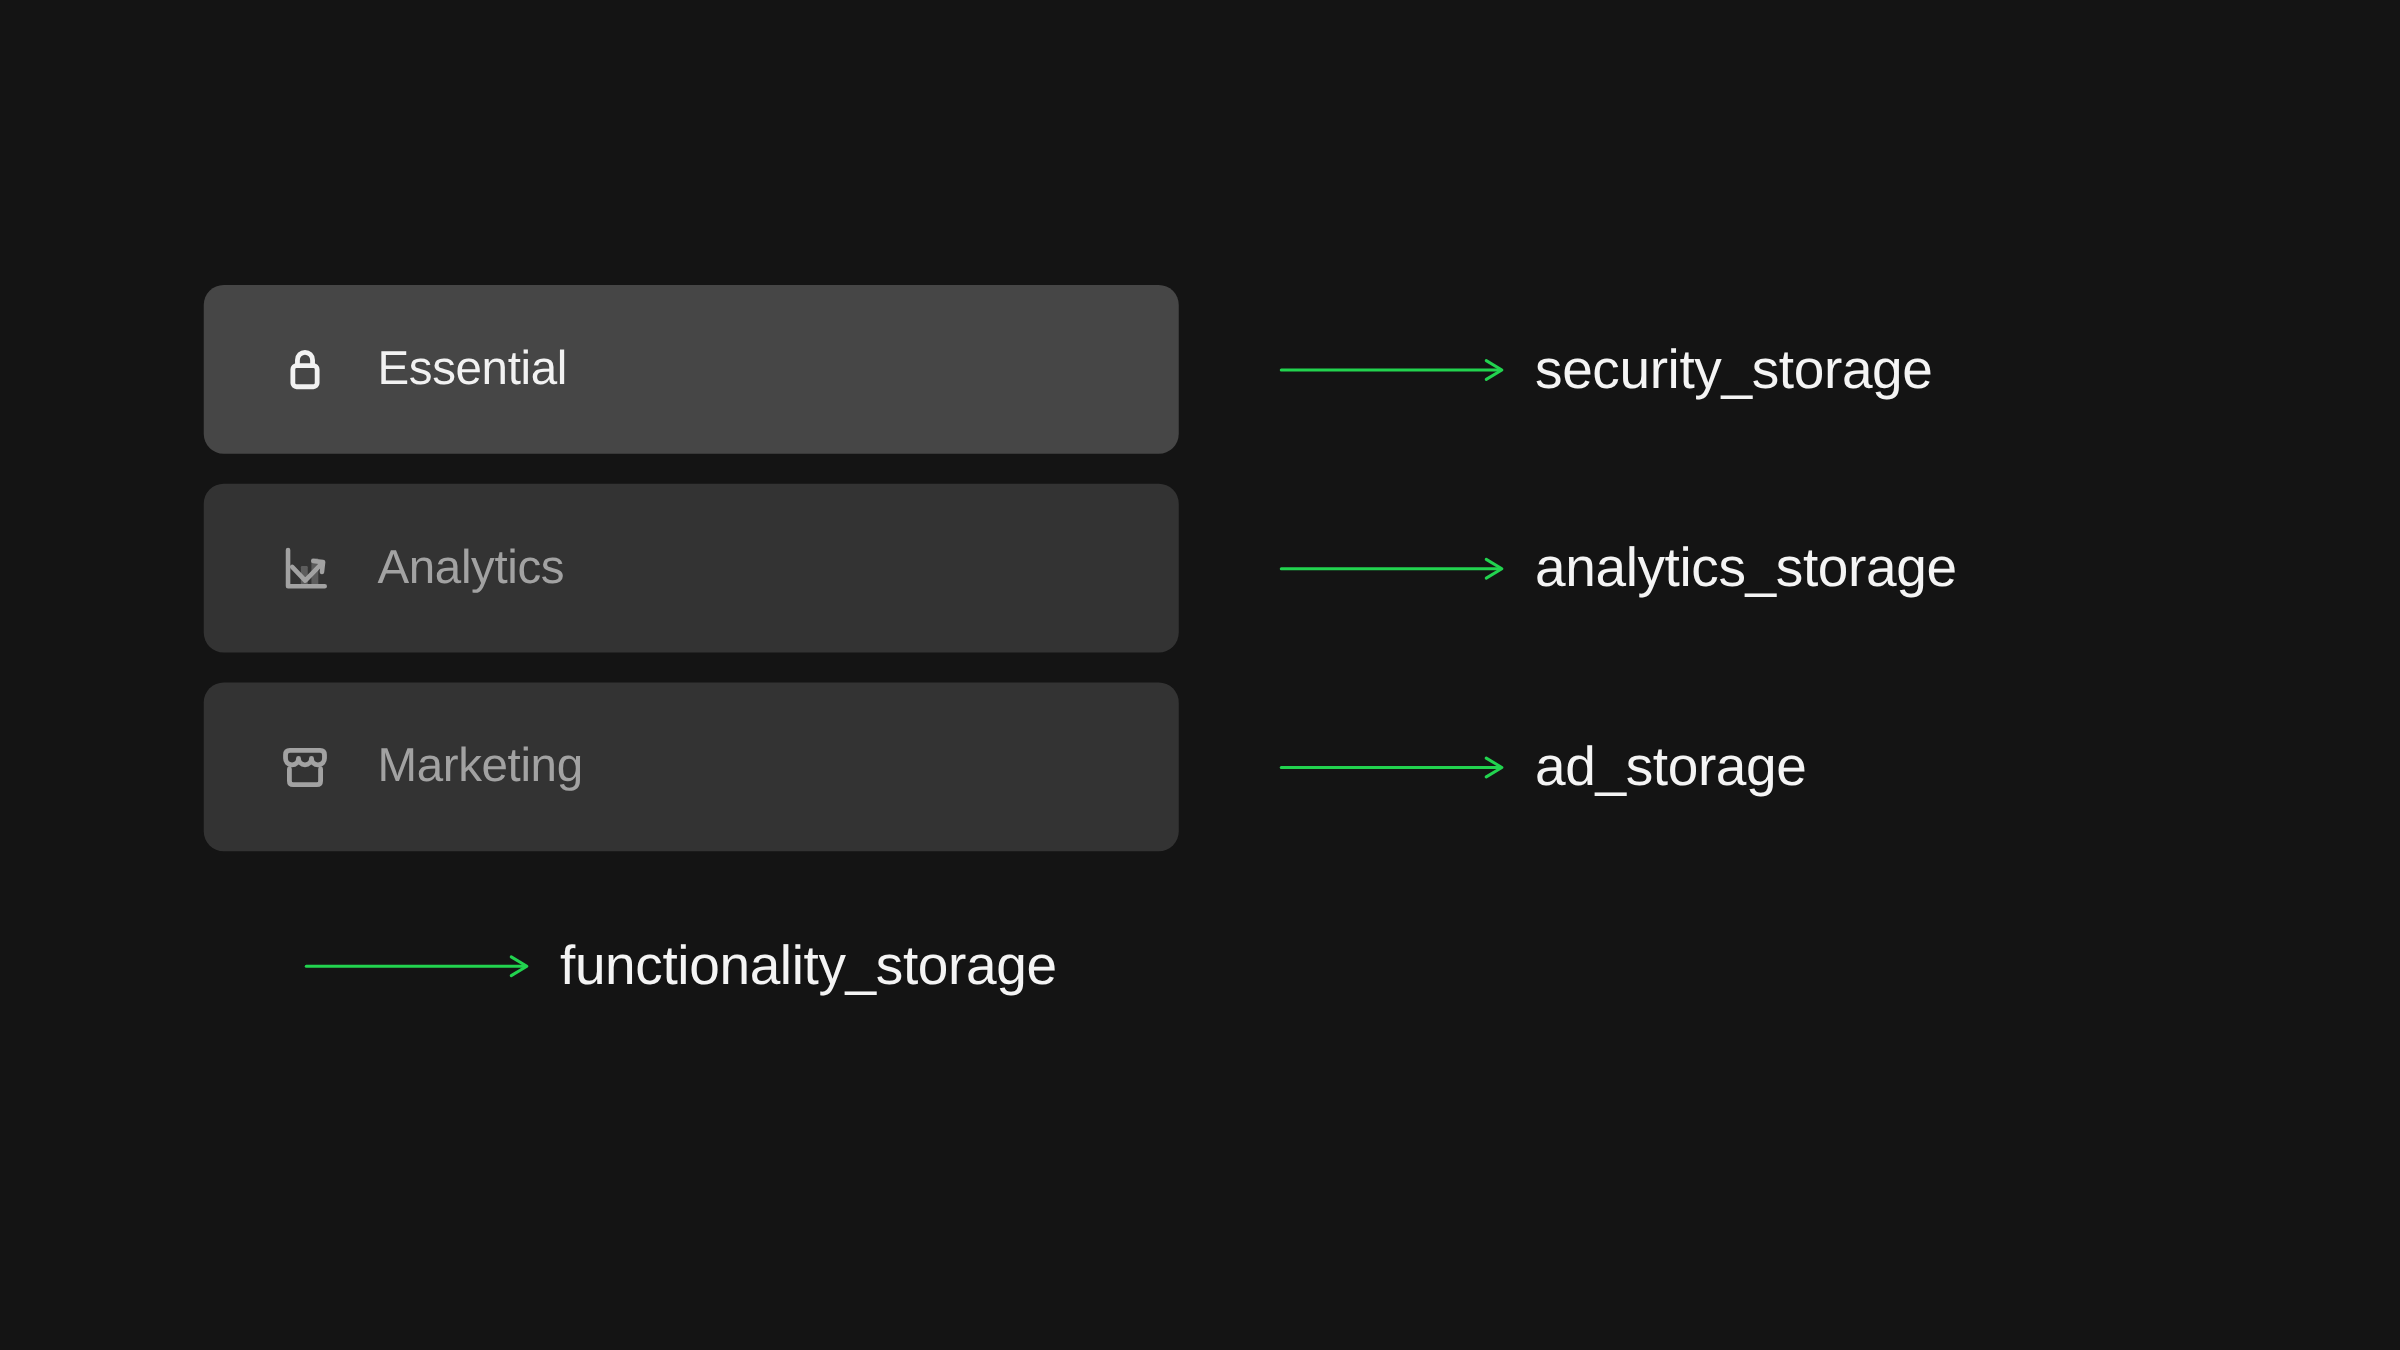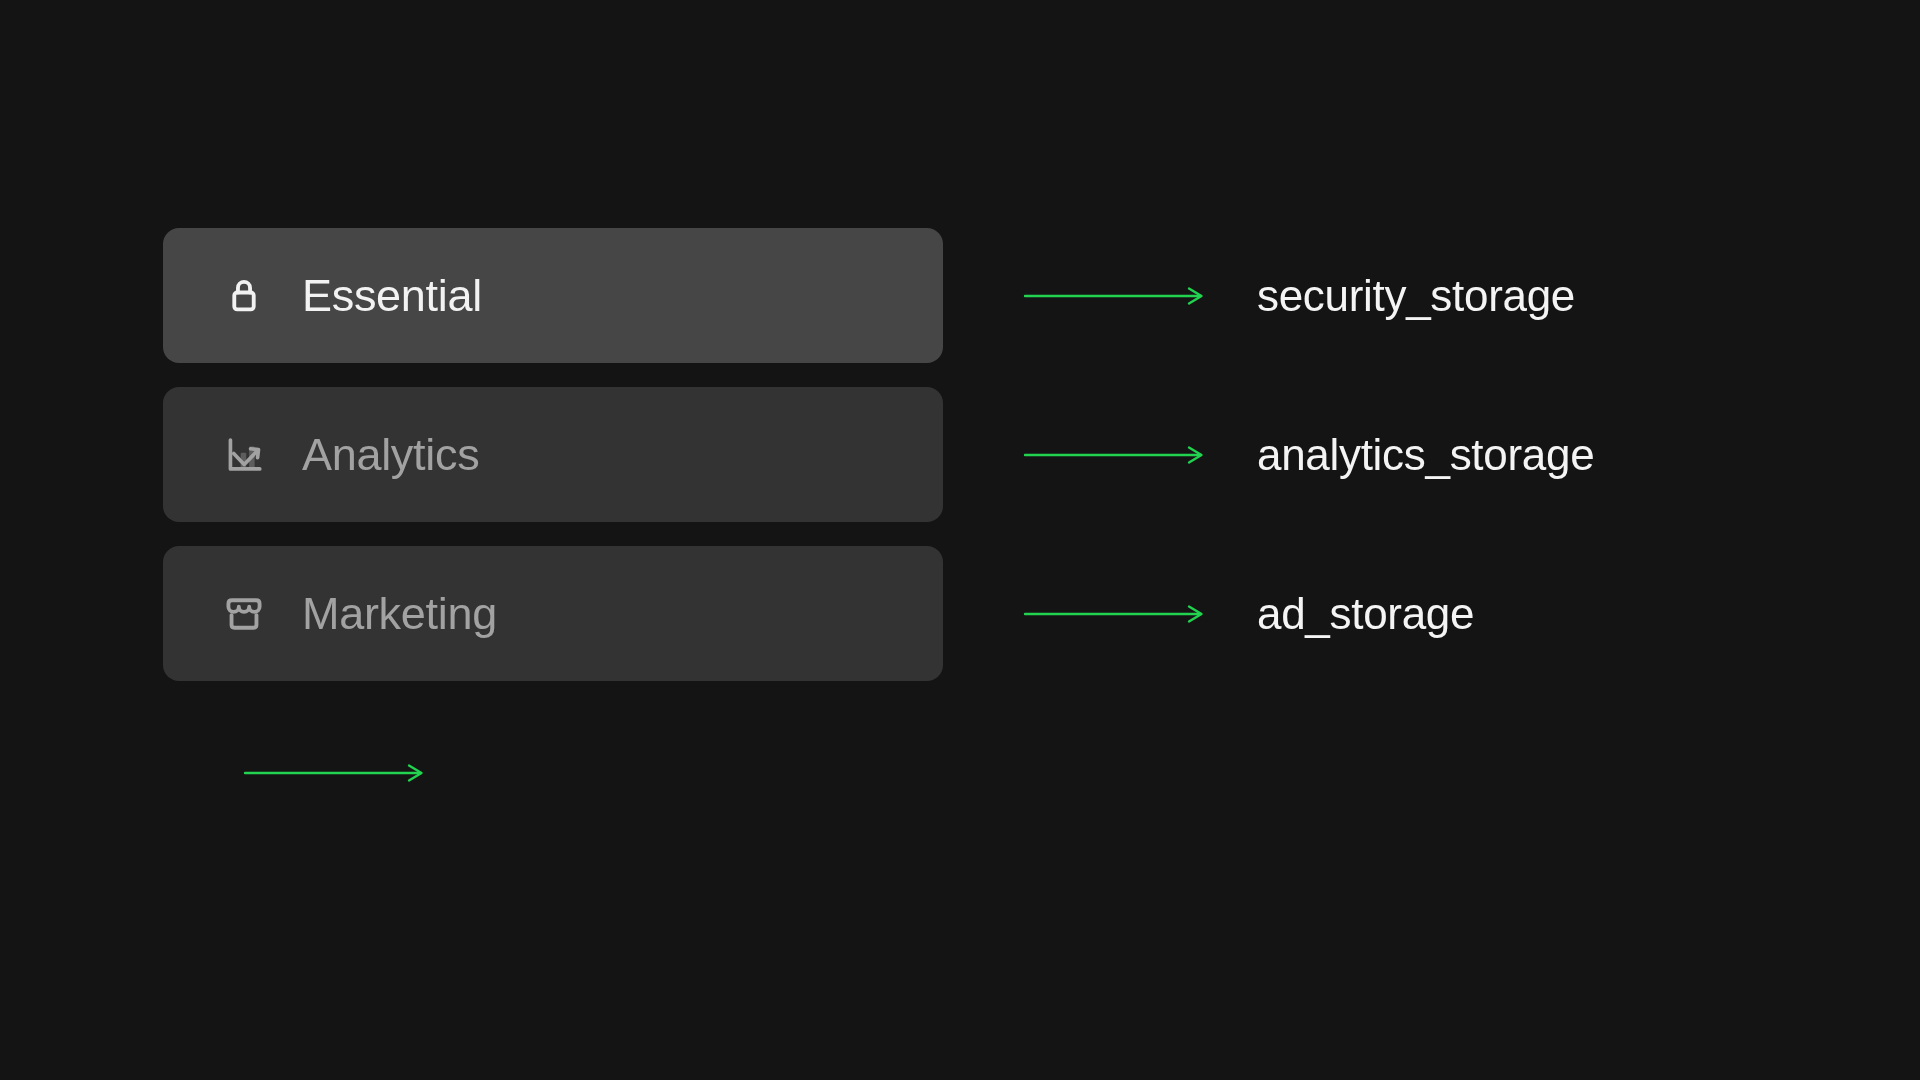--- a/index.html
+++ b/index.html
@@ -39,30 +39,30 @@
     background:var(--card-active-bg);
     color:var(--fg-active);
   }
   .card .icon{
     width:44px;height:44px;flex:0 0 44px;
     display:flex;align-items:center;justify-content:center;
   }
   .card .icon svg{width:44px;height:44px;display:block;}
   .card-label{
     margin-left:36px;
-    font-size:45px;
+    font-size:38px;
     letter-spacing:-0.3px;
     white-space:nowrap;
   }
   .arrow{
     margin-left:80px;flex:0 0 182px;
     width:182px;height:28px;display:block;
   }
   .keys{
-    margin-left:52px;
+    margin-left:23px;
     font-size:44px;
     line-height:66px;
     letter-spacing:-0.3px;
     color:var(--key-fg);
     white-space:nowrap;
   }
 </style>
 </head>
 <body>
 
@@ -135,16 +135,17 @@
   </div>
 
   <div class="row">
     <svg class="arrow" viewBox="0 0 182 28">
       <g stroke="var(--arrow)" stroke-width="2.4" fill="none" stroke-linecap="round" stroke-linejoin="round">
         <line x1="2" y1="14" x2="177" y2="14"></line>
         <polyline points="166,6.5 178.5,14 166,21.5"></polyline>
       </g>
     </svg>
     <div class="keys">
+      <div>functionality_storage</div>
     </div>
   </div>
 
 </div>
 
 </body></html>

